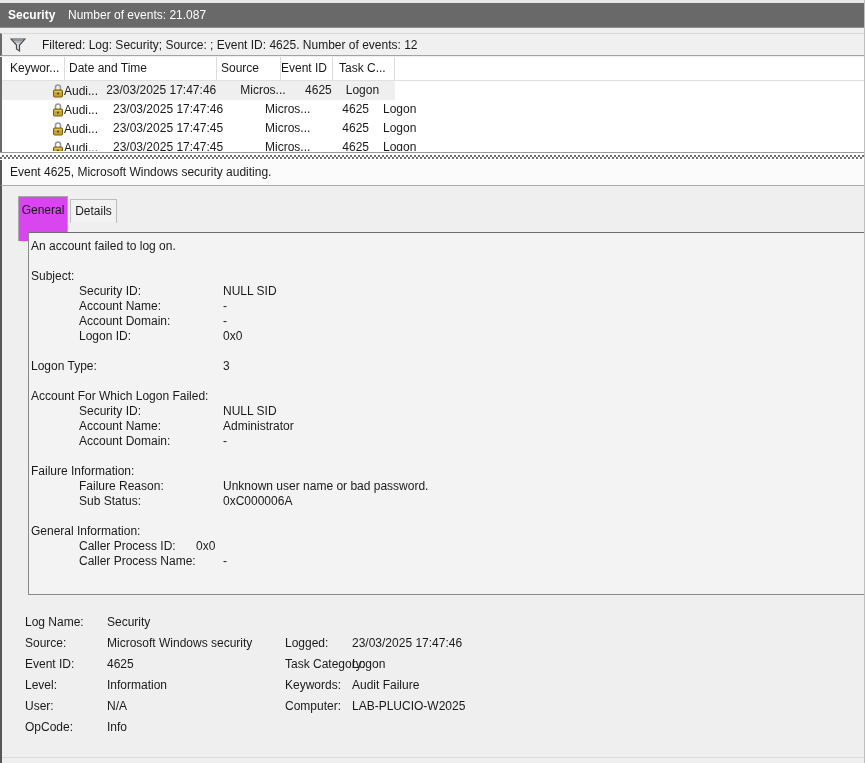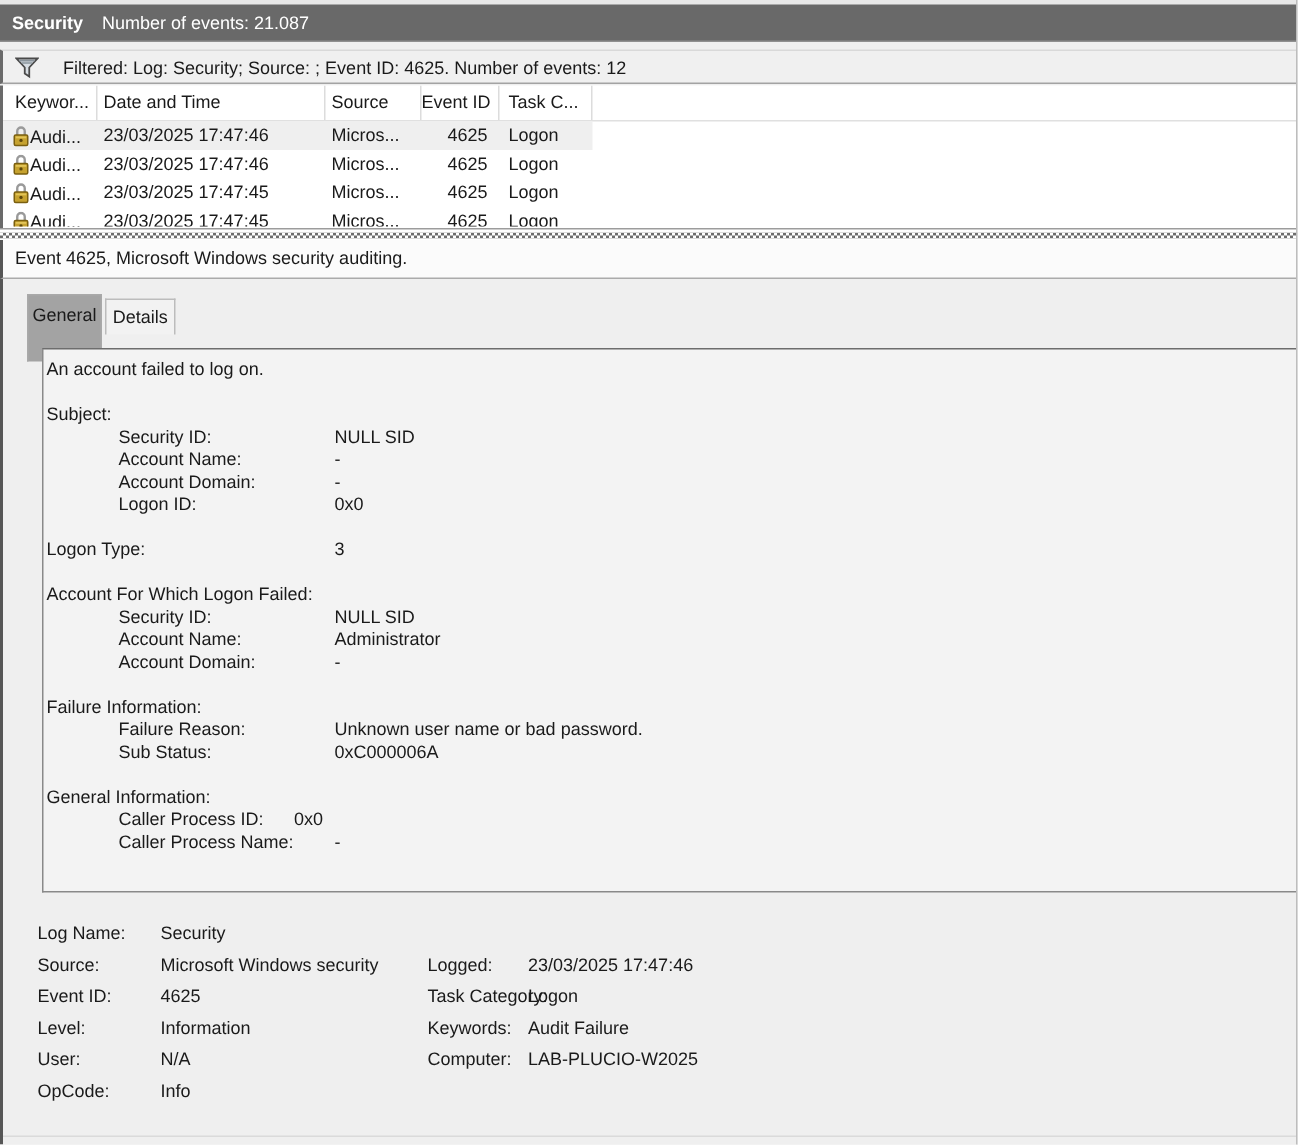--- a/index.html
+++ b/index.html
@@ -36,21 +36,21 @@
   .th { border-right:1px solid #dcdcdc; overflow:hidden; white-space:nowrap; }
   .trows { position:relative; height:70px; overflow:hidden; }
   .tr { display:flex; height:19px; line-height:18px; background:#ffffff; }
   .tr.sel { background:#efefef; width:393px; }
   .td { overflow:hidden; white-space:nowrap; }
   .c-kw  { width:63px;  padding-left:8px; }
   .c-dt  { width:152px; padding-left:4px; }
   .c-src { width:64px;  padding-left:4px; }
   .c-eid { width:52px;  padding-right:8px; text-align:right; }
   .c-tc  { width:62px;  padding-left:6px; }
-  .tr .c-kw { padding-left:6px; display:flex; align-items:center; gap:0; }
+  .tr .c-kw { padding-left:6px; display:flex; align-items:center; gap:0;margin-left:44px; }
   .tr .c-kw svg { flex:0 0 auto; }
   
   .splitter {
     position:absolute; top:152px; left:0; right:0; height:8px;
     background:#ffffff; border-top:1px solid #9c9c9c;
   }
   .splitter .checks {
     position:absolute; top:2px; left:0; right:0; height:4px;
     background:repeating-conic-gradient(#6e6e6e 0% 25%, #ffffff 0% 50%) 0 0 / 4px 4px;
   }
@@ -60,21 +60,21 @@
     background:#fbfbfb; border-left:2px solid #565656;
     border-bottom:1px solid #ababab; line-height:25px;
   }
   .pv-title span { margin-left:8px; }
   .pane {
     position:absolute; top:186px; left:0; right:0; bottom:0;
     background:#efefef; border-left:2px solid #565656;
   }
   
   .tab { position:absolute; text-align:center; border:1px solid #a9a9a9; border-bottom:none; }
-  .tab.active { left:16px; top:10px; width:50px; height:45px; background:#a3a3a3; line-height:26px; }
+  .tab.active { left:16px; top:10px; width:50px; height:45px; background:#d946ef; line-height:26px; }
   .tab.idle   { left:68px; top:13px; width:47px; height:24px; background:#f2f2f2;
                 border-color:#bcbcbc; line-height:22px; }
   
   .gbox {
     position:absolute; left:26px; top:46px; right:0; height:363px;
     background:#f3f3f3; border-top:1px solid #6d6d6d; border-left:1px solid #898989;
     border-bottom:1px solid #898989; padding-top:5px; overflow:hidden;
   }
   .ln { position:relative; height:15px; white-space:nowrap; }
   .ln span { position:absolute; top:1px; }

